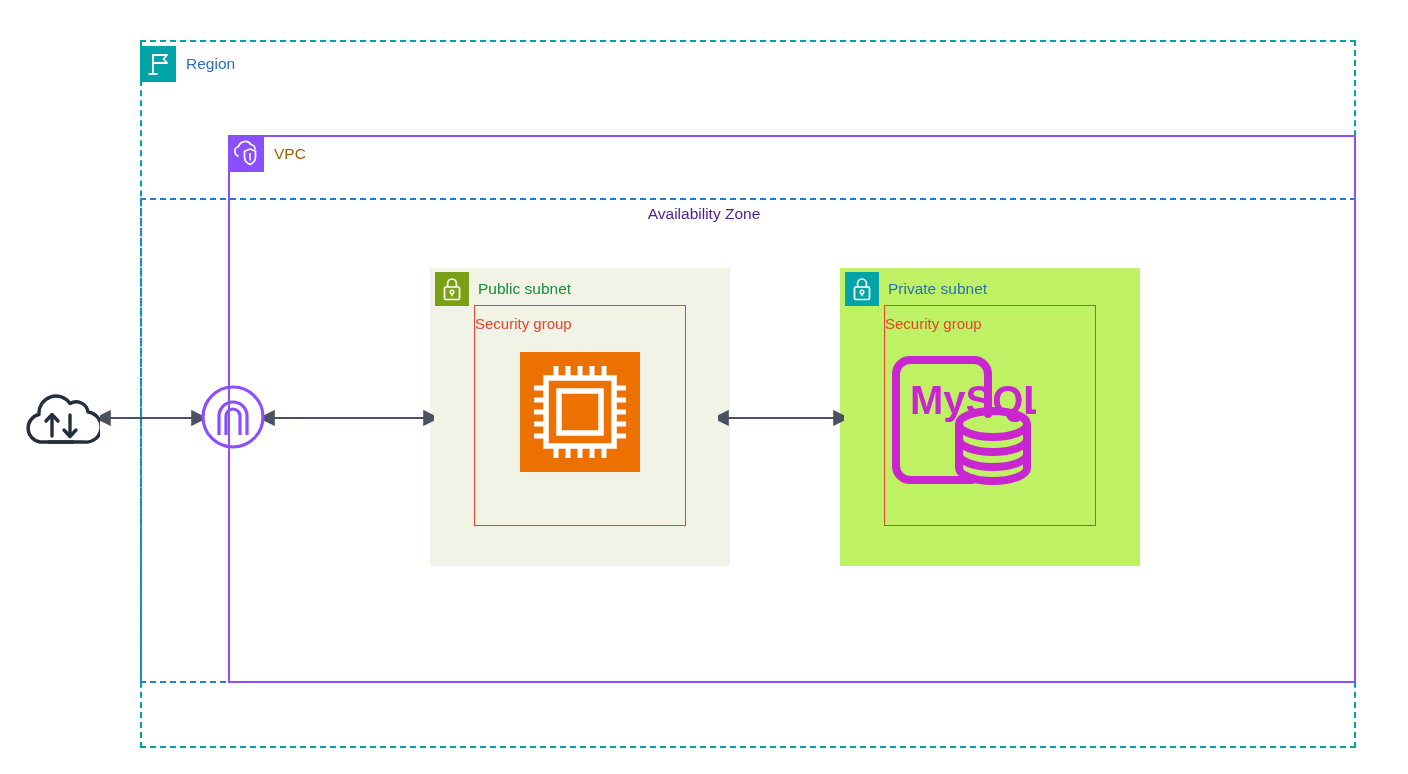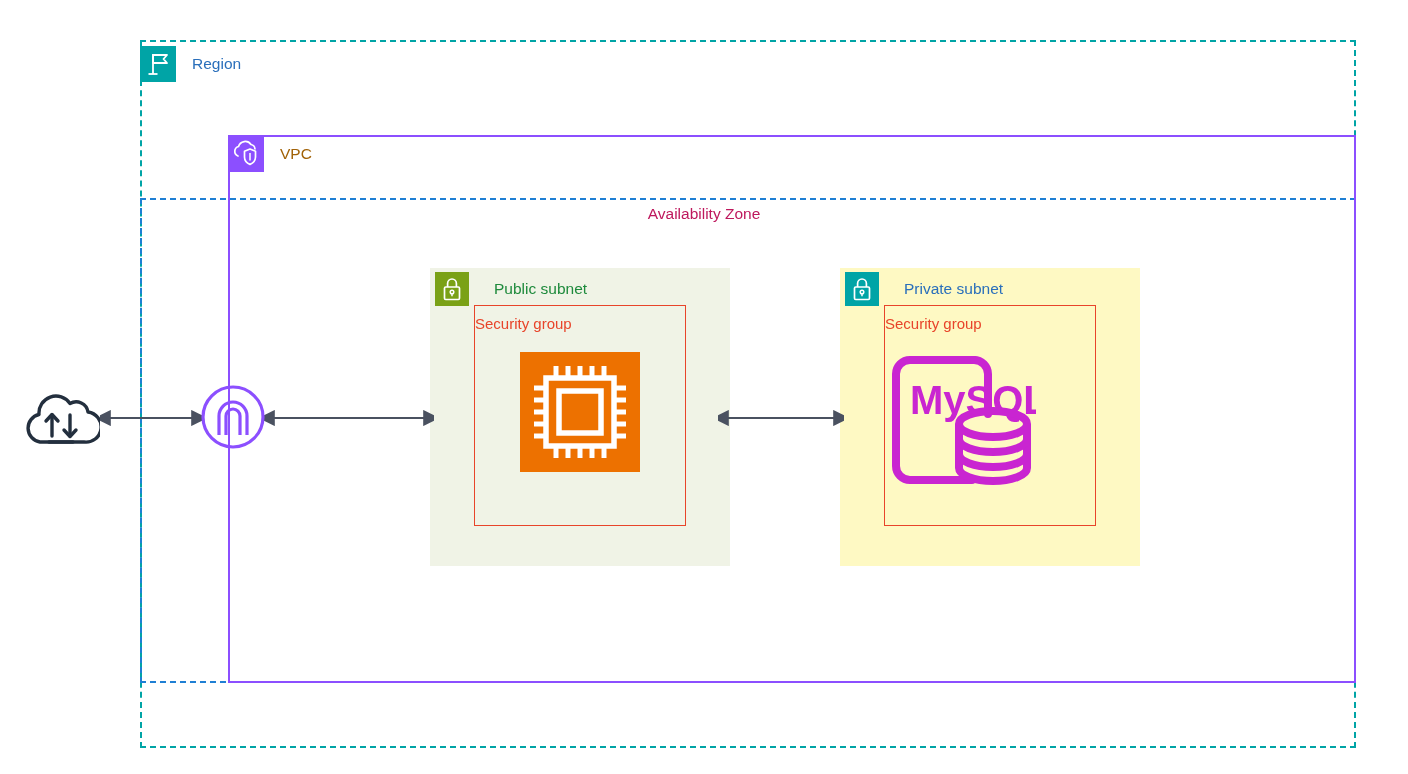--- a/index.html
+++ b/index.html
@@ -49,21 +49,21 @@
     height: 548px;
     border: 2px solid #8c4fff;
     background: transparent;
   }
 
   
   .badge {
     position: absolute;
     display: flex;
     align-items: center;
-    gap: 16px;
+    gap: 10px;
   }
   .badge-icon {
     width: 36px;
     height: 36px;
     box-sizing: border-box;
     display: flex;
     align-items: center;
     justify-content: center;
     flex: 0 0 auto;
   }
@@ -81,50 +81,50 @@
   .vpc-badge .badge-icon { background: #8c4fff; }
   .vpc-badge .badge-label { color: #a16207; }
 
   .az-label {
     position: absolute;
     left: 0;
     top: 206px;
     width: 1408px;
     text-align: center;
     font-size: 15.5px;
-    color: #be185d;
+    color: #4c1d95;
     line-height: 1;
   }
 
   
   .subnet {
     position: absolute;
     box-sizing: border-box;
   }
   .subnet-public {
     left: 430px;
     top: 268px;
     width: 300px;
     height: 298px;
     background: #f0f3e6;
   }
   .subnet-private {
     left: 840px;
     top: 268px;
     width: 300px;
     height: 298px;
-    background: #fef9c3;
+    background: #bef264;
   }
   .subnet-badge {
     position: absolute;
     left: 5px;
     top: 4px;
     display: flex;
     align-items: center;
-    gap: 25px;
+    gap: 9px;
   }
   .subnet-badge .badge-icon { width: 34px; height: 34px; }
   .subnet-public .badge-icon { background: #7aa116; }
   .subnet-public .badge-label { color: #1e8a3c; }
   .subnet-private .badge-icon { background: #00a4a6; }
   .subnet-private .badge-label { color: #2a6fbb; }
 
   
   .sec-group {
     position: absolute;

